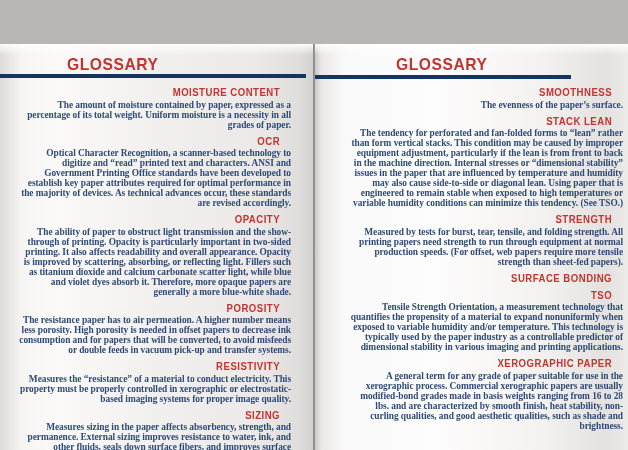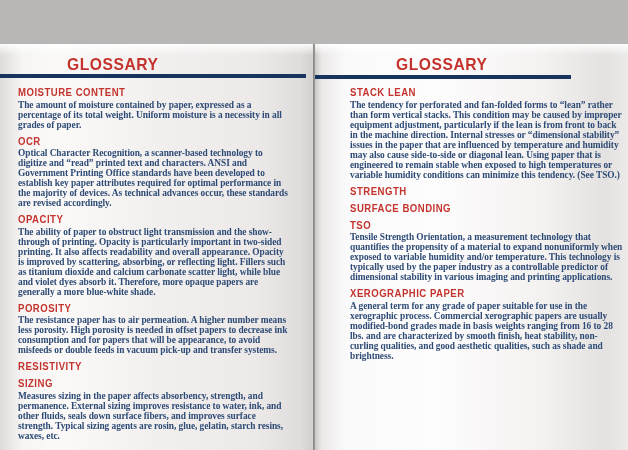--- a/index.html
+++ b/index.html
@@ -44,21 +44,21 @@
   .page-right .page-title{left:81px;}
 
   .header-rule{position:absolute;height:4px;background:var(--navy);}
   .page-left .header-rule{top:30px;left:0;width:306px;}
   .page-right .header-rule{top:31px;left:0;width:256px;}
 
   .content{position:absolute;top:43px;width:273px;}
   .page-left .content{left:18px;}
   .page-right .content{left:35px;}
 
-  .entry{margin:0 0 6px 0;}
+  .entry{margin:0 0 6px 0;text-align:right;}
   .term{
     font-family:"Liberation Sans",sans-serif;
     font-weight:bold;font-size:10px;line-height:11px;letter-spacing:.5px;
     color:var(--red);
     margin:0 0 1.5px 0;
     transform:scaleX(.96);transform-origin:left top;
     white-space:nowrap;
   }
   .definition{
     font-family:"Liberation Serif",serif;
@@ -85,47 +85,53 @@
       <div class="entry">
         <h2 class="term">OCR</h2>
         <p class="definition">Optical Character Recognition, a scanner-based technology to digitize and “read” printed text and characters. ANSI and Government Printing Office standards have been developed to establish key paper attributes required for optimal performance in the majority of devices. As technical advances occur, these standards are revised accordingly.</p>
       </div>
       <div class="entry">
         <h2 class="term">OPACITY</h2>
         <p class="definition">The ability of paper to obstruct light transmission and the show-through of printing. Opacity is particularly important in two-sided printing. It also affects readability and overall appearance. Opacity is improved by scattering, absorbing, or reflecting light. Fillers such as titanium dioxide and calcium carbonate scatter light, while blue and violet dyes absorb it. Therefore, more opaque papers are generally a more blue-white shade.</p>
       </div>
       <div class="entry">
         <h2 class="term">POROSITY</h2>
-        <p class="definition">The resistance paper has to air permeation. A higher number means less porosity. High porosity is needed in offset papers to decrease ink consumption and for papers that will be appearance, to avoid misfeeds or double feeds in vacuum pick-up and transfer systems.</p>
+        <p class="definition">The resistance paper has to air permeation. A higher number means less porosity. High porosity is needed in offset papers to decrease ink consumption and for papers that will be converted, to avoid misfeeds or double feeds in vacuum pick-up and transfer systems.</p>
       </div>
       <div class="entry">
         <h2 class="term">RESISTIVITY</h2>
+        <p class="definition">Measures the “resistance” of a material to conduct electricity. This property must be properly controlled in xerographic or electrostatic-based imaging systems for proper image quality.</p>
       </div>
       <div class="entry">
         <h2 class="term">SIZING</h2>
         <p class="definition">Measures sizing in the paper affects absorbency, strength, and permanence. External sizing improves resistance to water, ink, and other fluids, seals down surface fibers, and improves surface strength. Typical sizing agents are rosin, glue, gelatin, starch resins, waxes, etc.</p>
       </div>
 
     </div>
     <div class="page-bottom-edge"></div>
   </section>
 
   <div class="gutter"></div>
 
   <section class="page page-right">
     <h1 class="page-title">GLOSSARY</h1>
     <div class="header-rule"></div>
     <div class="content">
 
       <div class="entry">
+        <h2 class="term">SMOOTHNESS</h2>
+        <p class="definition">The evenness of the paper’s surface.</p>
+      </div>
+      <div class="entry">
         <h2 class="term">STACK LEAN</h2>
         <p class="definition">The tendency for perforated and fan-folded forms to “lean” rather than form vertical stacks. This condition may be caused by improper equipment adjustment, particularly if the lean is from front to back in the machine direction. Internal stresses or “dimensional stability” issues in the paper that are influenced by temperature and humidity may also cause side-to-side or diagonal lean. Using paper that is engineered to remain stable when exposed to high temperatures or variable humidity conditions can minimize this tendency. (See TSO.)</p>
       </div>
       <div class="entry">
         <h2 class="term">STRENGTH</h2>
+        <p class="definition">Measured by tests for burst, tear, tensile, and folding strength. All printing papers need strength to run through equipment at normal production speeds. (For offset, web papers require more tensile strength than sheet-fed papers).</p>
       </div>
       <div class="entry">
         <h2 class="term">SURFACE BONDING</h2>
       </div>
       <div class="entry">
         <h2 class="term">TSO</h2>
         <p class="definition">Tensile Strength Orientation, a measurement technology that quantifies the propensity of a material to expand nonuniformly when exposed to variable humidity and/or temperature. This technology is typically used by the paper industry as a controllable predictor of dimensional stability in various imaging and printing applications.</p>
       </div>
       <div class="entry">
         <h2 class="term">XEROGRAPHIC PAPER</h2>

